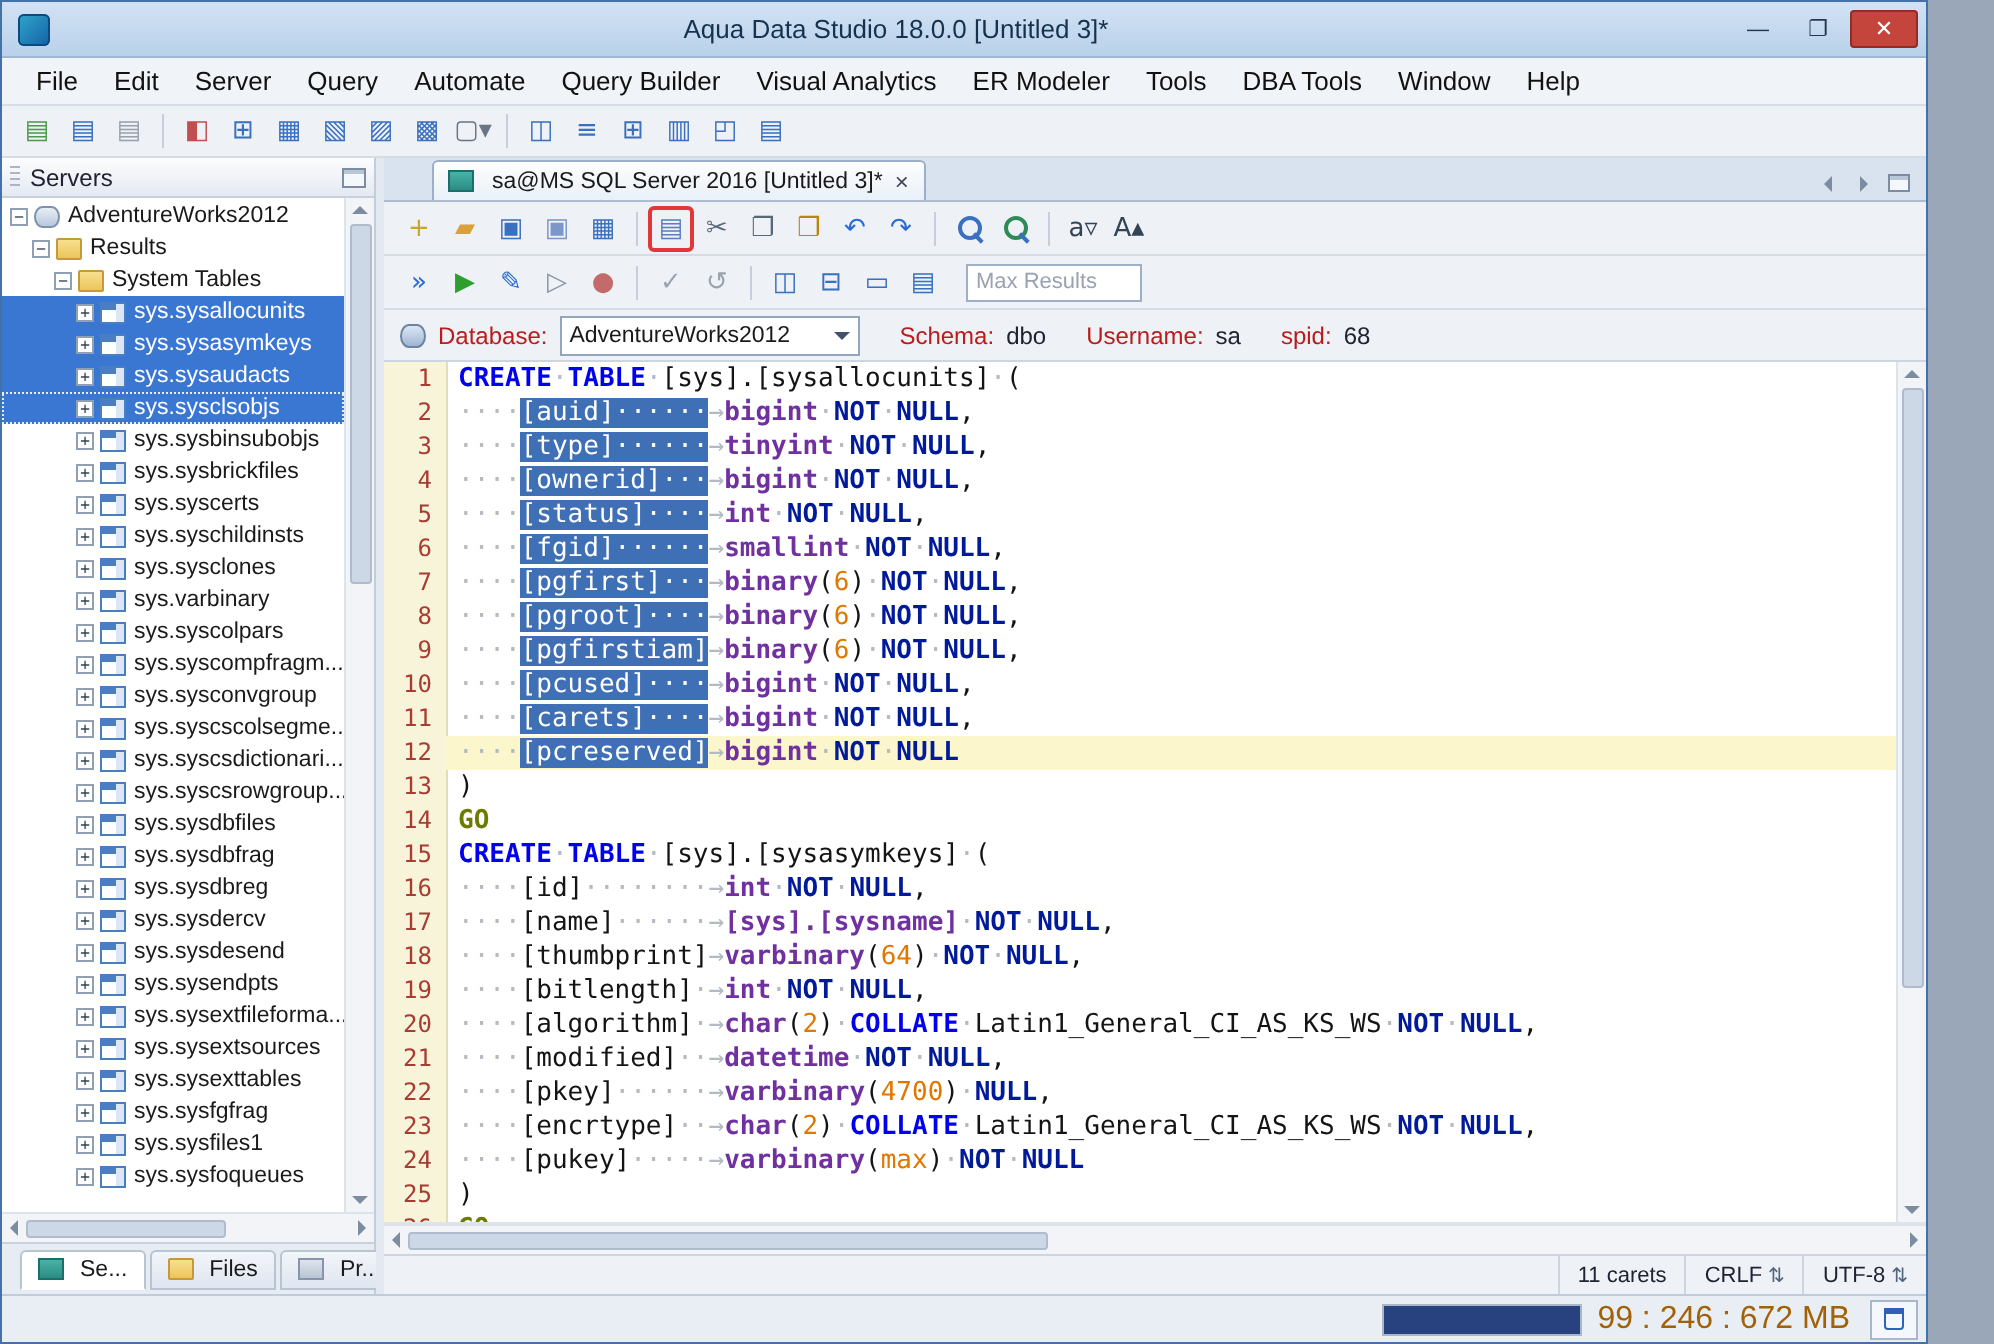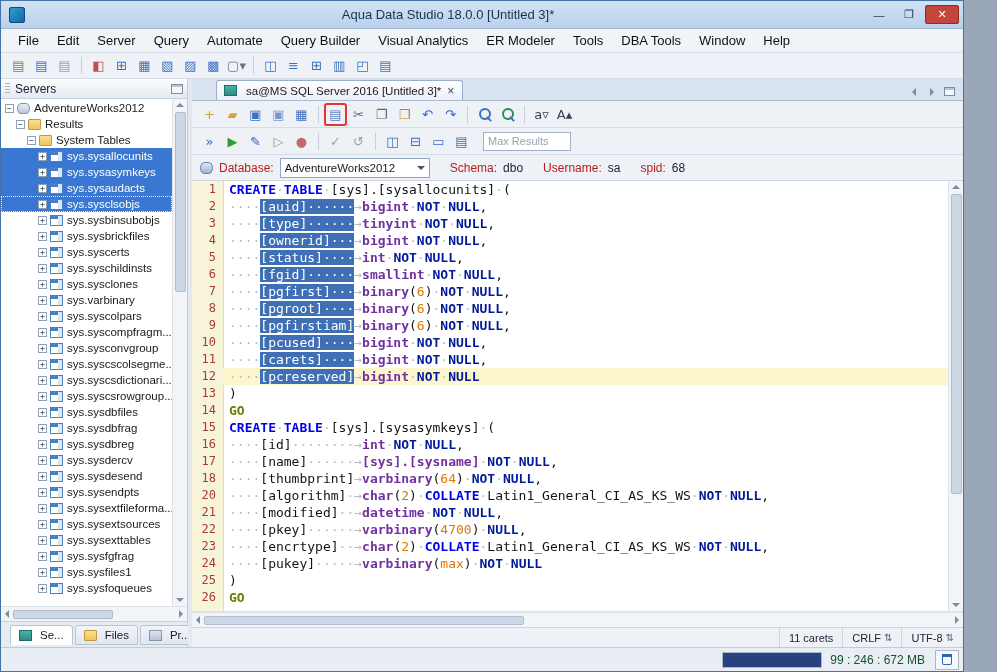--- a/index.html
+++ b/index.html
@@ -59,21 +59,21 @@
   .sarr{width:0;height:0;border:4px solid transparent;margin:4px 0;}
   .sarr.up{border-bottom-color:#7c8da2;border-top-width:0;}
   .sarr.down{border-top-color:#7c8da2;border-bottom-width:0;}
   .sarr.left{border-right-color:#7c8da2;border-left-width:0;margin:0 4px;}
   .sarr.right{border-left-color:#7c8da2;border-right-width:0;margin:0 4px;}
   .hscroll{height:15px;flex:0 0 auto;background:#f2f4f7;border-top:1px solid #dde3ea;display:flex;align-items:center;}
   .hscroll .thumb{height:9px;background:#cdd8e6;border:1px solid #aebccd;border-radius:2px;}
   
   .ptabs{height:26px;flex:0 0 auto;display:flex;align-items:flex-end;background:#e7ecf3;border-top:1px solid #c8d2de;padding:0 2px;}
   .pgrip{width:4px;height:16px;margin:0 4px 4px 2px;background:repeating-linear-gradient(#aab6c6 0 1px,transparent 1px 3px);}
-  .ptab{display:flex;align-items:center;gap:4px;padding:3px 8px;margin:2px 1px;border:1px solid #b9c4d3;
+  .ptab{display:flex;align-items:flex-start;gap:4px;padding:3px 8px;margin:2px 1px;border:1px solid #b9c4d3;
     background:linear-gradient(#f2f5fa,#dfe6ef);border-radius:3px 3px 0 0;font-size:11.5px;cursor:default;}
   .ptab.active{background:#fff;border-bottom-color:#fff;}
   
   .rightpanel{flex:1;display:flex;flex-direction:column;min-width:0;background:#fff;}
   .tabbar{height:22px;flex:0 0 auto;background:#d9e3f0;border-bottom:1px solid #aebccf;display:flex;align-items:flex-end;}
   .doctab{display:flex;align-items:center;gap:5px;height:20px;margin-left:24px;padding:4px 7px;
     background:linear-gradient(#fdfefe,#eaf0f8);border:1px solid #9cafc8;border-bottom:none;border-radius:3px 3px 0 0;font-size:11.5px;}
   .tclose{color:#445;font-size:12px;padding:0 1px;cursor:default;}
   .tabnav{margin-left:auto;display:flex;align-items:center;gap:6px;padding:0 8px 4px 0;}
   .navsq{width:11px;height:9px;border:1px solid #7d8ca0;background:#f4f7fb;box-shadow:inset 0 2px 0 #b9c6d8;}
@@ -107,21 +107,21 @@
   
   .estatus{height:20px;flex:0 0 auto;display:flex;align-items:center;justify-content:flex-end;
     background:#eef1f6;border-top:1px solid #cdd5e0;font-size:11px;color:#223;}
   .esitem{display:flex;align-items:center;gap:3px;padding:0 9px;border-left:1px solid #cdd5e0;height:100%;}
   .updown{font-size:10px;color:#51657e;}
   
   .statusbar{height:24px;flex:0 0 auto;background:#e9edf4;border-top:1px solid #c0ccdc;display:flex;align-items:center;padding:0 4px;}
   .statusbar .spacer{flex:1;}
   .memgauge{width:100px;height:16px;background:#dfe5ee;border:1px solid #a9b7c9;margin-right:8px;overflow:hidden;}
   .memgauge .fill{display:block;height:100%;width:100%;background:var(--gauge,#27427e);}
-  .memtext{font-size:12px;color:#14532d;margin-right:10px;white-space:nowrap;}
+  .memtext{font-size:16px;color:#a16207;margin-right:10px;white-space:nowrap;}
   .trashbox{width:24px;height:20px;border:1px solid #a9b7c9;background:#f4f7fb;display:flex;align-items:center;justify-content:center;}
   .trash{width:10px;height:11px;border:1px solid #2f62b4;border-top:3px solid #2f62b4;border-radius:0 0 2px 2px;}
 </style>
 </head>
 <body>
 
 <div class="window">
 
   <div class="titlebar">
     <span class="appicon"></span>
@@ -451,20 +451,21 @@
             <div class="cline"><span class="lnum">9</span><span class="lbody"><span class="c-ws">····</span><span class="c-sel">[pgfirstiam]</span><span class="c-tab">→</span><span class="c-ty">binary</span><span class="c-id">(</span><span class="c-nu">6</span><span class="c-id">)</span><span class="c-ws">·</span><span class="c-kw2">NOT</span><span class="c-ws">·</span><span class="c-kw2">NULL</span><span class="c-id">,</span></span></div>
             <div class="cline"><span class="lnum">10</span><span class="lbody"><span class="c-ws">····</span><span class="c-sel">[pcused]····</span><span class="c-tab">→</span><span class="c-ty">bigint</span><span class="c-ws">·</span><span class="c-kw2">NOT</span><span class="c-ws">·</span><span class="c-kw2">NULL</span><span class="c-id">,</span></span></div>
             <div class="cline"><span class="lnum">11</span><span class="lbody"><span class="c-ws">····</span><span class="c-sel">[carets]····</span><span class="c-tab">→</span><span class="c-ty">bigint</span><span class="c-ws">·</span><span class="c-kw2">NOT</span><span class="c-ws">·</span><span class="c-kw2">NULL</span><span class="c-id">,</span></span></div>
             <div class="cline cur"><span class="lnum">12</span><span class="lbody"><span class="c-ws">····</span><span class="c-sel">[pcreserved]</span><span class="c-tab">→</span><span class="c-ty">bigint</span><span class="c-ws">·</span><span class="c-kw2">NOT</span><span class="c-ws">·</span><span class="c-kw2">NULL</span></span></div>
             <div class="cline"><span class="lnum">13</span><span class="lbody"><span class="c-id">)</span></span></div>
             <div class="cline"><span class="lnum">14</span><span class="lbody"><span class="c-go">GO</span></span></div>
             <div class="cline"><span class="lnum">15</span><span class="lbody"><span class="c-kw">CREATE</span><span class="c-ws">·</span><span class="c-kw">TABLE</span><span class="c-ws">·</span><span class="c-id">[sys].[sysasymkeys]</span><span class="c-ws">·</span><span class="c-id">(</span></span></div>
             <div class="cline"><span class="lnum">16</span><span class="lbody"><span class="c-ws">····</span><span class="c-id">[id]</span><span class="c-ws">········</span><span class="c-tab">→</span><span class="c-ty">int</span><span class="c-ws">·</span><span class="c-kw2">NOT</span><span class="c-ws">·</span><span class="c-kw2">NULL</span><span class="c-id">,</span></span></div>
             <div class="cline"><span class="lnum">17</span><span class="lbody"><span class="c-ws">····</span><span class="c-id">[name]</span><span class="c-ws">······</span><span class="c-tab">→</span><span class="c-ty">[sys].[sysname]</span><span class="c-ws">·</span><span class="c-kw2">NOT</span><span class="c-ws">·</span><span class="c-kw2">NULL</span><span class="c-id">,</span></span></div>
             <div class="cline"><span class="lnum">18</span><span class="lbody"><span class="c-ws">····</span><span class="c-id">[thumbprint]</span><span class="c-tab">→</span><span class="c-ty">varbinary</span><span class="c-id">(</span><span class="c-nu">64</span><span class="c-id">)</span><span class="c-ws">·</span><span class="c-kw2">NOT</span><span class="c-ws">·</span><span class="c-kw2">NULL</span><span class="c-id">,</span></span></div>
+            <div class="cline"><span class="lnum">19</span><span class="lbody"><span class="c-ws">····</span><span class="c-id">[bitlength]</span><span class="c-ws">·</span><span class="c-tab">→</span><span class="c-ty">int</span><span class="c-ws">·</span><span class="c-kw2">NOT</span><span class="c-ws">·</span><span class="c-kw2">NULL</span><span class="c-id">,</span></span></div>
             <div class="cline"><span class="lnum">20</span><span class="lbody"><span class="c-ws">····</span><span class="c-id">[algorithm]</span><span class="c-ws">·</span><span class="c-tab">→</span><span class="c-ty">char</span><span class="c-id">(</span><span class="c-nu">2</span><span class="c-id">)</span><span class="c-ws">·</span><span class="c-kw">COLLATE</span><span class="c-ws">·</span><span class="c-id">Latin1_General_CI_AS_KS_WS</span><span class="c-ws">·</span><span class="c-kw2">NOT</span><span class="c-ws">·</span><span class="c-kw2">NULL</span><span class="c-id">,</span></span></div>
             <div class="cline"><span class="lnum">21</span><span class="lbody"><span class="c-ws">····</span><span class="c-id">[modified]</span><span class="c-ws">··</span><span class="c-tab">→</span><span class="c-ty">datetime</span><span class="c-ws">·</span><span class="c-kw2">NOT</span><span class="c-ws">·</span><span class="c-kw2">NULL</span><span class="c-id">,</span></span></div>
             <div class="cline"><span class="lnum">22</span><span class="lbody"><span class="c-ws">····</span><span class="c-id">[pkey]</span><span class="c-ws">······</span><span class="c-tab">→</span><span class="c-ty">varbinary</span><span class="c-id">(</span><span class="c-nu">4700</span><span class="c-id">)</span><span class="c-ws">·</span><span class="c-kw2">NULL</span><span class="c-id">,</span></span></div>
             <div class="cline"><span class="lnum">23</span><span class="lbody"><span class="c-ws">····</span><span class="c-id">[encrtype]</span><span class="c-ws">··</span><span class="c-tab">→</span><span class="c-ty">char</span><span class="c-id">(</span><span class="c-nu">2</span><span class="c-id">)</span><span class="c-ws">·</span><span class="c-kw">COLLATE</span><span class="c-ws">·</span><span class="c-id">Latin1_General_CI_AS_KS_WS</span><span class="c-ws">·</span><span class="c-kw2">NOT</span><span class="c-ws">·</span><span class="c-kw2">NULL</span><span class="c-id">,</span></span></div>
             <div class="cline"><span class="lnum">24</span><span class="lbody"><span class="c-ws">····</span><span class="c-id">[pukey]</span><span class="c-ws">·····</span><span class="c-tab">→</span><span class="c-ty">varbinary</span><span class="c-id">(</span><span class="c-nu">max</span><span class="c-id">)</span><span class="c-ws">·</span><span class="c-kw2">NOT</span><span class="c-ws">·</span><span class="c-kw2">NULL</span></span></div>
             <div class="cline"><span class="lnum">25</span><span class="lbody"><span class="c-id">)</span></span></div>
             <div class="cline"><span class="lnum">26</span><span class="lbody"><span class="c-go">GO</span></span></div>
           </div>
         <div class="vscroll">
           <span class="sarr up"></span>

